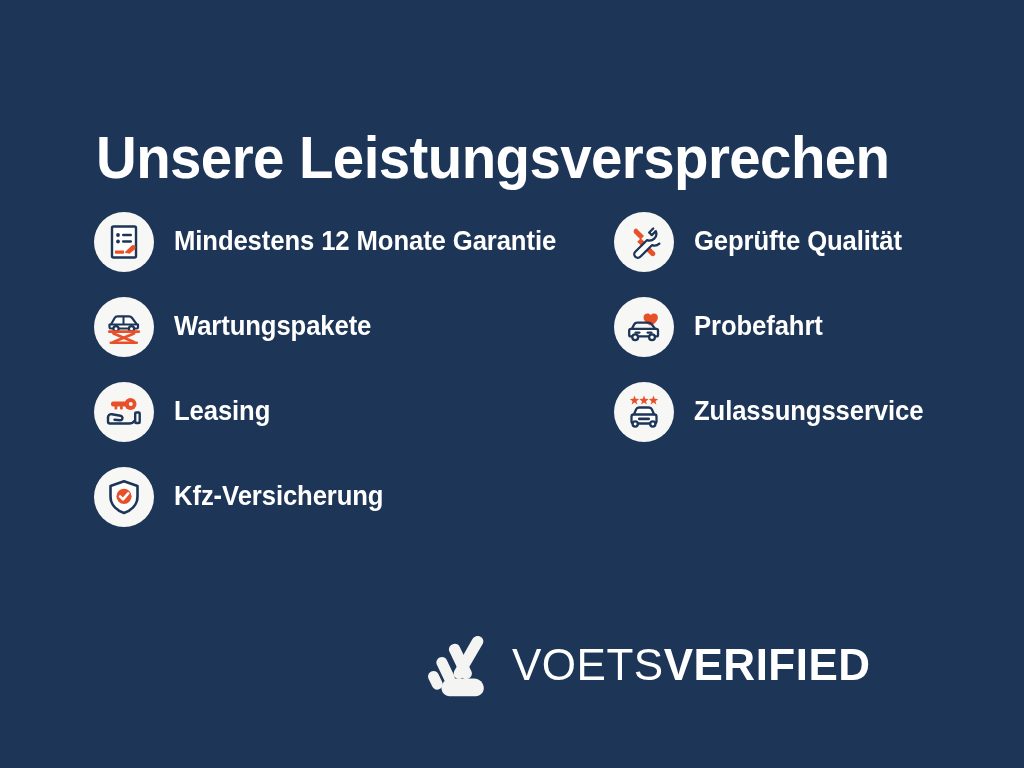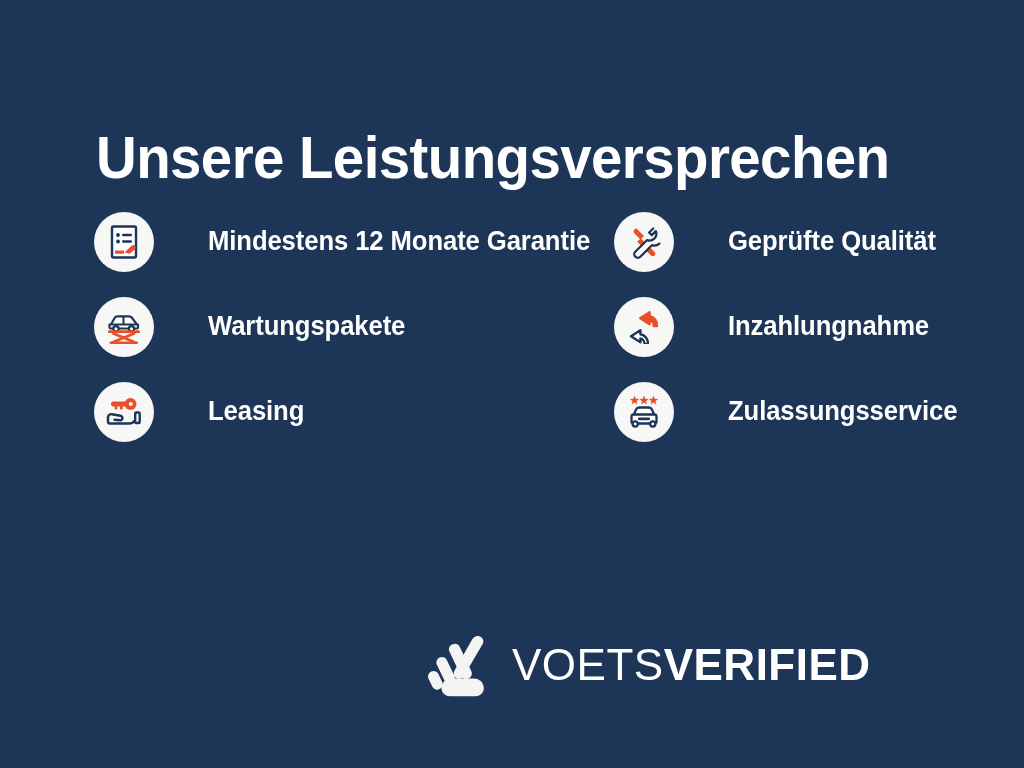--- a/index.html
+++ b/index.html
@@ -50,21 +50,20 @@
     display: grid;
     grid-template-columns: 520px 360px;
     grid-auto-rows: 85px;
     column-gap: 0px;
   }
 
   .item {
     display: flex;
     align-items: center;
     height: 85px;
-    gap: 34px;
   }
 
   .badge {
     flex: 0 0 auto;
     width: 60px;
     height: 60px;
     border-radius: 50%;
     background: #f7f7f5;
     display: flex;
     align-items: center;
@@ -161,31 +160,36 @@
           <circle cx="26.5" cy="18.8" r="2.6" fill="#ffffff" stroke="#1d3557" stroke-width="2.2"></circle>
           <rect x="3" y="20.2" width="32" height="2.8" rx="1.2" fill="#e8502a"></rect>
           <line x1="8.5" y1="23.5" x2="29" y2="32" stroke="#e8502a" stroke-width="2.8" stroke-linecap="round"></line>
           <line x1="29" y1="23.5" x2="8.5" y2="32" stroke="#e8502a" stroke-width="2.8" stroke-linecap="round"></line>
           <rect x="4.5" y="31.4" width="28.5" height="2.6" rx="1.2" fill="#e8502a"></rect>
         </svg>
       </span>
       <span class="item-label">Wartungspakete</span>
     </div>
 
-
-
-    <div class="item">
-      <span class="badge">
-        <svg width="36" height="34" viewBox="0 0 36 34" fill="none">
-          <path d="M31 16 C31.6 11.4 28.4 6.9 23.6 6.1 L23.6 2.2 L14.2 8.2 L23.6 14.2 L23.6 10.4 C26.3 11.1 28 13.6 27.6 16 Z" fill="#e8502a" stroke="#e8502a" stroke-width="2.4" stroke-linejoin="round"></path>
-          <path d="M5 18.5 C4.4 23.1 7.6 27.6 12.4 28.4 L12.4 32.3 L21.8 26.3 L12.4 20.3 L12.4 24.1 C9.7 23.4 8 20.9 8.4 18.5 Z" fill="#ffffff" stroke="#1d3557" stroke-width="2.4" stroke-linejoin="round" transform="rotate(180 13.4 26.3)"></path>
-        </svg>
-      </span>
-      <span class="item-label">Inzahlungnahme</span>
-    </div>
+    <div class="item">
+      <span class="badge">
+        <svg width="38" height="34" viewBox="0 0 38 34" fill="none">
+          <path d="M22.5 13.5 C19.4 11.4 17.5 9.3 17.5 6.9 C17.5 5 19 3.6 20.9 3.6 C22 3.6 23 4.1 23.6 4.9 C24.2 4.1 25.2 3.6 26.3 3.6 C28.2 3.6 29.7 5 29.7 6.9 C29.7 9.3 27.8 11.4 24.7 13.5 Z" fill="#e8502a" transform="translate(2,0) scale(1.18) translate(-3.5,-0.6)"></path>
+          <path d="M6 20.5 L9.2 14.4 C9.8 13.3 10.9 12.6 12.2 12.6 L23.6 12.6 C24.8 12.6 25.9 13.2 26.6 14.1 L31 20" stroke="#1d3557" stroke-width="2.3" stroke-linecap="round" stroke-linejoin="round" fill="none"></path>
+          <path d="M4.2 20.6 C4.2 19.6 5 18.8 6 18.8 L31.2 18.8 C32.2 18.8 33 19.6 33 20.6 L33 25 C33 25.8 32.4 26.4 31.6 26.4 L5.6 26.4 C4.8 26.4 4.2 25.8 4.2 25 Z" stroke="#1d3557" stroke-width="2.3" stroke-linejoin="round" fill="#ffffff"></path>
+          <rect x="9.5" y="21.4" width="6" height="2.4" rx="1.2" fill="#1d3557"></rect>
+          <rect x="21.5" y="21.4" width="6" height="2.4" rx="1.2" fill="#1d3557"></rect>
+          <circle cx="10.2" cy="27.2" r="2.9" fill="#ffffff" stroke="#1d3557" stroke-width="2.3"></circle>
+          <circle cx="27" cy="27.2" r="2.9" fill="#ffffff" stroke="#1d3557" stroke-width="2.3"></circle>
+        </svg>
+      </span>
+      <span class="item-label">Probefahrt</span>
+    </div>
+
+
 
     <div class="item">
       <span class="badge">
         <svg width="38" height="32" viewBox="0 0 38 32" fill="none">
           <circle cx="25.5" cy="8" r="6" fill="#e8502a"></circle>
           <circle cx="25.8" cy="8" r="2" fill="#f7f7f5"></circle>
           <rect x="6" y="5.6" width="16" height="4.8" rx="2.2" fill="#e8502a"></rect>
           <rect x="9.5" y="10" width="2.8" height="3.6" rx="1" fill="#e8502a"></rect>
           <rect x="15" y="10" width="2.8" height="3.6" rx="1" fill="#e8502a"></rect>
           <path d="M3 21.5 C3 19.4 4.8 17.8 6.9 18.2 L15.5 19.8 C16.8 20 17.6 21.2 17.4 22.4 C17.2 23.6 16.1 24.4 14.9 24.3 L9.5 23.7" stroke="#1d3557" stroke-width="2.4" stroke-linecap="round" stroke-linejoin="round" fill="none"></path>
@@ -207,20 +211,30 @@
           <path d="M8.5 21.5 L11 15.6 C11.6 14.3 12.8 13.5 14.2 13.5 L23.8 13.5 C25.2 13.5 26.4 14.3 27 15.6 L29.5 21.5" stroke="#1d3557" stroke-width="2.3" stroke-linecap="round" stroke-linejoin="round" fill="#ffffff"></path>
           <rect x="6.5" y="20.5" width="25" height="9" rx="2.2" fill="#ffffff" stroke="#1d3557" stroke-width="2.3"></rect>
           <rect x="13" y="23.6" width="12" height="2.6" rx="1.2" fill="#1d3557"></rect>
           <circle cx="10.2" cy="30" r="2.6" fill="#ffffff" stroke="#1d3557" stroke-width="2.3"></circle>
           <circle cx="27.8" cy="30" r="2.6" fill="#ffffff" stroke="#1d3557" stroke-width="2.3"></circle>
         </svg>
       </span>
       <span class="item-label">Zulassungsservice</span>
     </div>
 
+    <div class="item">
+      <span class="badge">
+        <svg width="34" height="36" viewBox="0 0 34 36" fill="none">
+          <path d="M17 2.2 L30.5 7 L30.5 17.5 C30.5 25.4 24.8 31.3 17 34 C9.2 31.3 3.5 25.4 3.5 17.5 L3.5 7 Z" fill="#ffffff" stroke="#1d3557" stroke-width="2.6" stroke-linejoin="round"></path>
+          <circle cx="17" cy="17.3" r="7.6" fill="#e8502a"></circle>
+          <path d="M13.1 17.4 L16 20.3 L21.2 14.3" stroke="#ffffff" stroke-width="2.6" stroke-linecap="round" stroke-linejoin="round" fill="none"></path>
+        </svg>
+      </span>
+      <span class="item-label">Kfz-Versicherung</span>
+    </div>
 
     <div class="item empty"></div>
 
   </div>
 
   <div class="logo">
     <span class="logo-mark">
       <svg width="62" height="66" viewBox="0 0 62 66" fill="none">
         <g fill="#f4f4f2">
           <path d="M47.5 4.5 C50.6 3.2 53.9 4.6 55 7.6 C55.6 9.2 55.4 10.9 54.5 12.3 L35.8 44.2 C34.2 47 30.6 47.8 28 46 C25.5 44.3 25 40.8 26.8 38 L44.3 7.2 C45.1 5.9 46.2 5 47.5 4.5 Z"></path>

